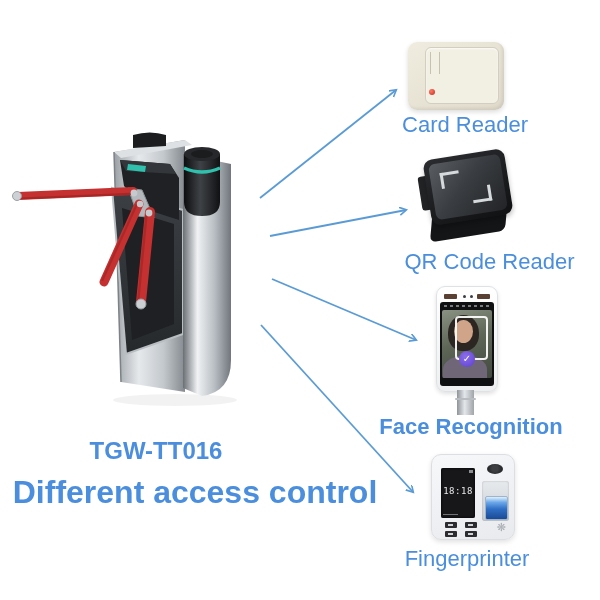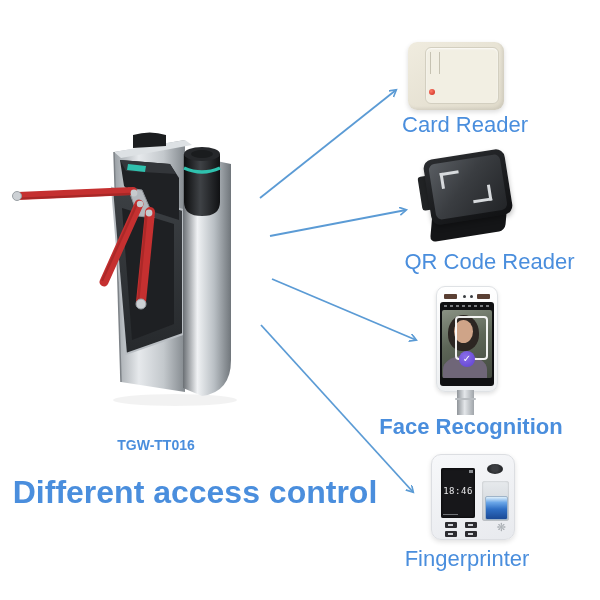--- a/index.html
+++ b/index.html
@@ -18,21 +18,21 @@
   .ah{fill:none;stroke:var(--arrow_blue);stroke-width:1.6;}
 
   
   .opt-label{position:absolute;color:var(--accent_blue);font-size:22px;text-align:center;white-space:nowrap;}
   .lbl-card{left:385px;top:112px;width:160px;}
   .lbl-qr{left:392px;top:249px;width:195px;}
   .lbl-face{left:376px;top:414px;width:190px;font-weight:bold;}
   .lbl-finger{left:388px;top:546px;width:158px;}
 
   
-  .model{position:absolute;left:60px;top:437px;width:192px;text-align:center;color:var(--accent_blue);font-size:14px;font-weight:bold;}
+  .model{position:absolute;left:60px;top:437px;width:192px;text-align:center;color:var(--accent_blue);font-size:24px;font-weight:bold;}
   .caption{position:absolute;left:12px;top:474px;width:366px;text-align:center;color:var(--accent_blue);font-size:32px;font-weight:bold;}
 
   
   .card-reader{position:absolute;left:408px;top:42px;width:96px;height:68px;border-radius:9px;
     background:linear-gradient(145deg,#f0ecdf,#dfdaca);box-shadow:0 2px 5px rgba(0,0,0,.14), inset -2px -2px 3px rgba(0,0,0,.07);}
   .card-inner{position:absolute;left:17px;top:5px;right:5px;bottom:6px;background:#f2efe3;border:1px solid #d3cfc0;border-radius:6px;
     box-shadow:inset 0 1px 2px rgba(255,255,255,.8);}
   .card-slot{position:absolute;left:4px;top:4px;width:8px;height:22px;border-left:1px solid #c6c2b2;border-right:1px solid #c6c2b2;}
   .card-led{position:absolute;left:3px;bottom:8px;width:6px;height:6px;border-radius:50%;
     background:radial-gradient(circle at 35% 35%,#ff7a66,#c9281e);}
@@ -206,21 +206,21 @@
         </div>
       </div>
     </div>
     <div class="face-pole"></div>
     <div class="face-pole-ring"></div>
   </div>
   <div class="opt-label lbl-face">Face Recognition</div>
 
   <div class="fp">
     <div class="fp-screen">
-      <div class="fp-time">18:46</div>
+      <div class="fp-time">18:18</div>
     </div>
     <div class="fp-cam"></div>
     <div class="fp-module">
       <div class="fp-scanner"></div>
     </div>
     <div class="fp-keys">
       <div class="fp-key"></div>
       <div class="fp-key"></div>
       <div class="fp-key"></div>
       <div class="fp-key"></div>

